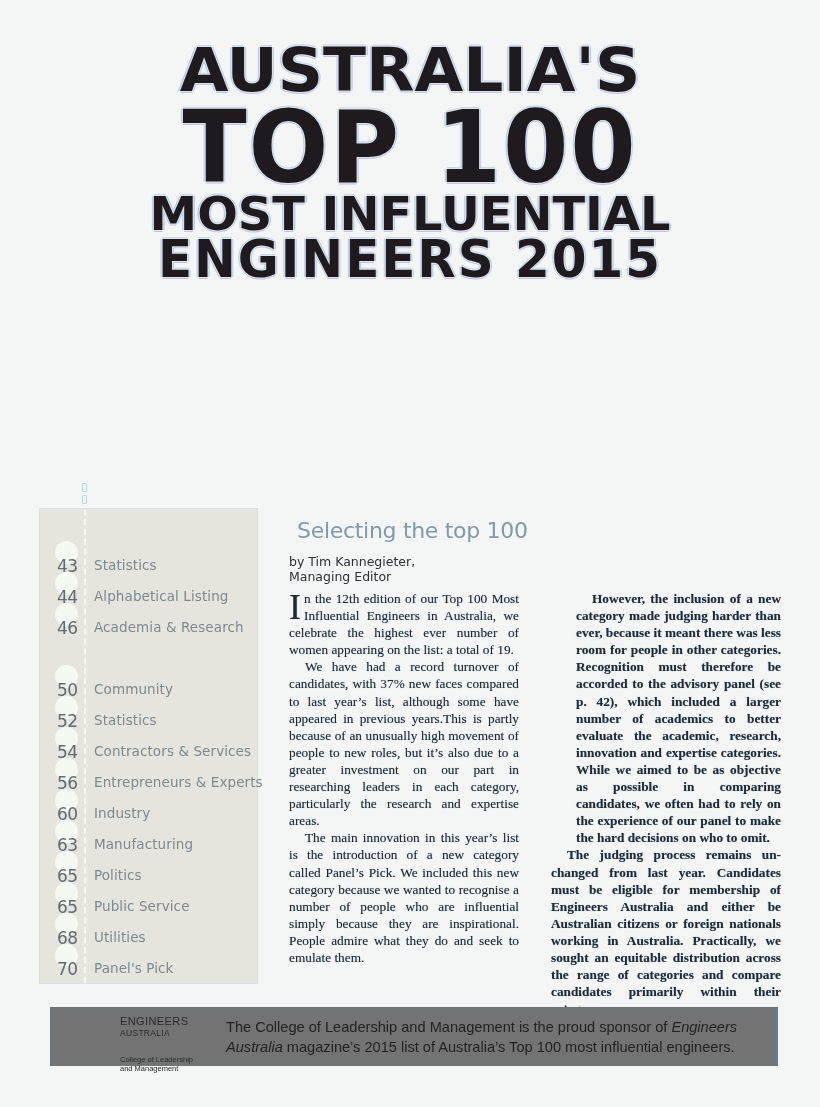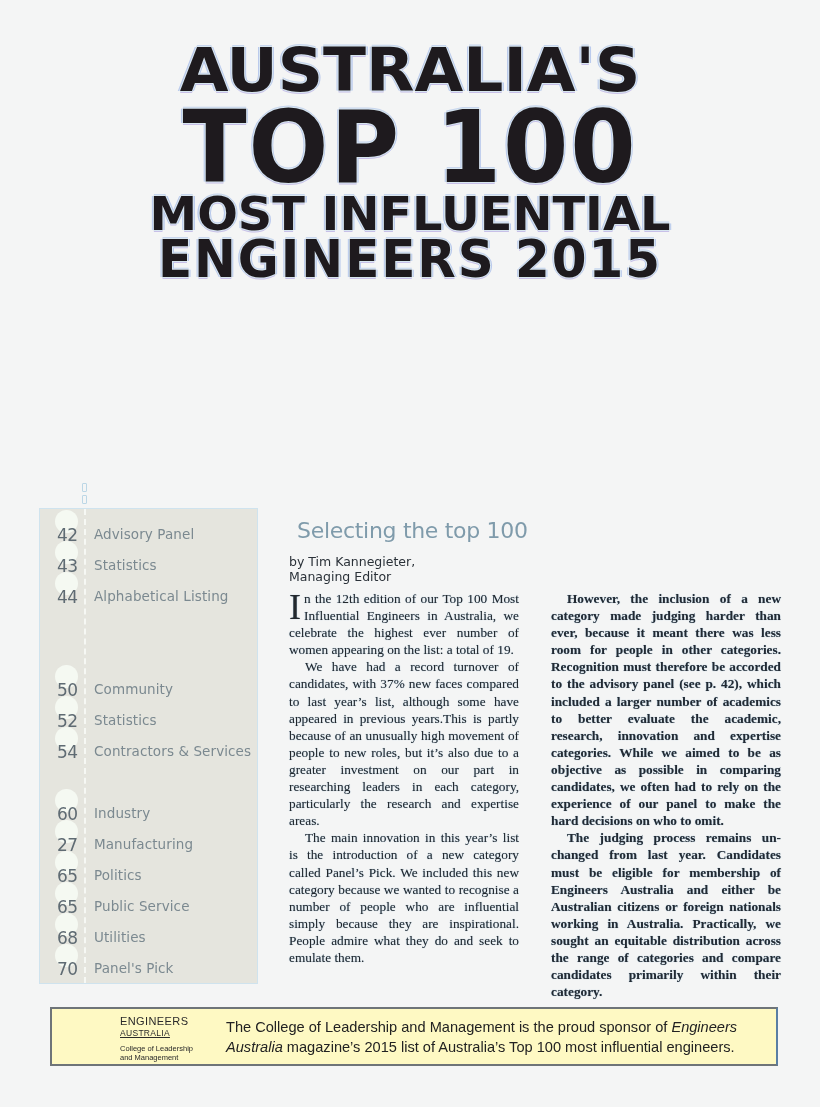--- a/index.html
+++ b/index.html
@@ -125,41 +125,41 @@
     .col p.first { text-indent: 0; }
     .dropcap {
       float: left;
       font-family: "Liberation Serif", serif;
       font-size: 36px;
       line-height: 30px;
       margin: 2px 3px 0 0;
       color: #23282d;
     }
     .col.right { font-weight: bold; color: #232a32; }
-    .col.right p.first { text-indent: 16px; }
+    .col.right p.first { text-indent: 16px; margin-left: 25px; }
 
     .sponsor-box {
       position: absolute;
       left: 50px; top: 1007px;
       width: 728px; height: 59px;
       box-sizing: border-box;
       border: 2px solid #6e7478;
       border-right-color: #5a7fa3;
-      background: #fef9c3;
+      background: #737373;
     }
     .sponsor-logo {
       position: absolute;
       left: 68px; top: 6px;
       width: 110px;
       font-family: "Liberation Sans", sans-serif;
       color: #2a2a2a;
     }
     .logo-line1 { font-size: 11px; letter-spacing: 0.4px; line-height: 13px; }
-    .logo-line2 { font-size: 8.5px; letter-spacing: 0.3px; line-height: 11px; text-decoration: underline; }
-    .logo-line3 { font-size: 7.5px; line-height: 9px; margin-top: 5px; }
+    .logo-line2 { font-size: 8.5px; letter-spacing: 0.3px; line-height: 11px; }
+    .logo-line3 { font-size: 7.5px; line-height: 9px; margin-top: 16px; }
     .sponsor-text {
       position: absolute;
       left: 174px; top: 8px;
       width: 540px;
       font-family: "Liberation Sans", sans-serif;
       font-size: 14.6px;
       line-height: 20px;
       color: #222;
     }
     .sponsor-text em { font-style: italic; }
@@ -175,58 +175,63 @@
 </div>
 
 <div class="ghost-marks">
   <span></span>
   <span></span>
 </div>
 
 <nav class="toc-panel">
   <div class="toc-divider"></div>
 
-  <div class="toc-item" style="top:11px">
-    <div class="toc-bubble"></div>
-    <span class="toc-num">42</span>
-    <span class="toc-label">Advisory Panel</span>
-  </div>
   <div class="toc-item" style="top:42px">
     <div class="toc-bubble"></div>
     <span class="toc-num">43</span>
     <span class="toc-label">Statistics</span>
   </div>
   <div class="toc-item" style="top:73px">
     <div class="toc-bubble"></div>
     <span class="toc-num">44</span>
     <span class="toc-label">Alphabetical Listing</span>
   </div>
+  <div class="toc-item" style="top:104px">
+    <div class="toc-bubble"></div>
+    <span class="toc-num">46</span>
+    <span class="toc-label">Academia &amp; Research</span>
+  </div>
   <div class="toc-item" style="top:166px">
     <div class="toc-bubble"></div>
     <span class="toc-num">50</span>
     <span class="toc-label">Community</span>
   </div>
   <div class="toc-item" style="top:197px">
     <div class="toc-bubble"></div>
     <span class="toc-num">52</span>
     <span class="toc-label">Statistics</span>
   </div>
   <div class="toc-item" style="top:228px">
     <div class="toc-bubble"></div>
     <span class="toc-num">54</span>
     <span class="toc-label">Contractors &amp; Services</span>
   </div>
+  <div class="toc-item" style="top:259px">
+    <div class="toc-bubble"></div>
+    <span class="toc-num">56</span>
+    <span class="toc-label">Entrepreneurs &amp; Experts</span>
+  </div>
   <div class="toc-item" style="top:290px">
     <div class="toc-bubble"></div>
     <span class="toc-num">60</span>
     <span class="toc-label">Industry</span>
   </div>
   <div class="toc-item" style="top:321px">
     <div class="toc-bubble"></div>
-    <span class="toc-num">27</span>
+    <span class="toc-num">63</span>
     <span class="toc-label">Manufacturing</span>
   </div>
   <div class="toc-item" style="top:352px">
     <div class="toc-bubble"></div>
     <span class="toc-num">65</span>
     <span class="toc-label">Politics</span>
   </div>
   <div class="toc-item" style="top:383px">
     <div class="toc-bubble"></div>
     <span class="toc-num">65</span>

